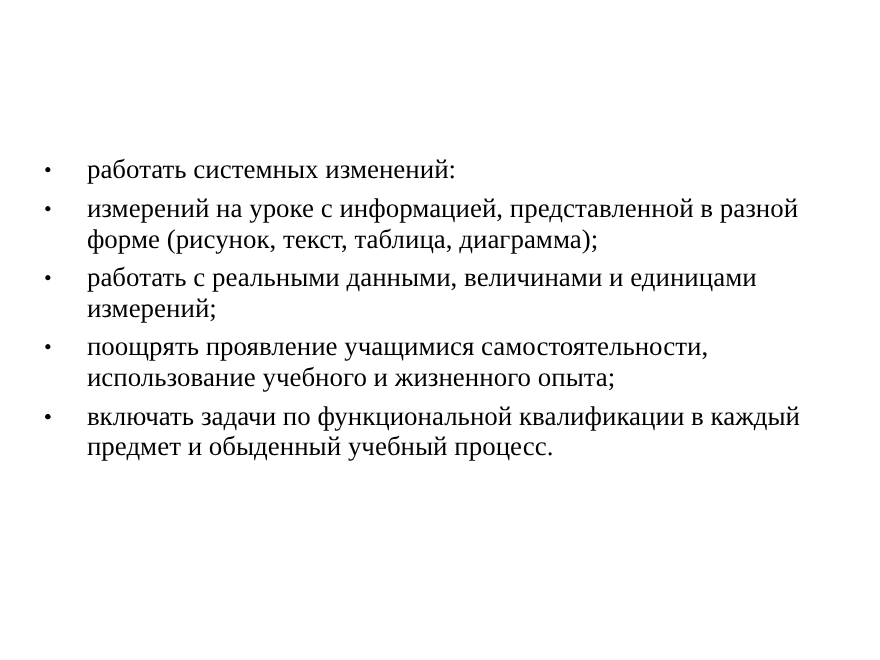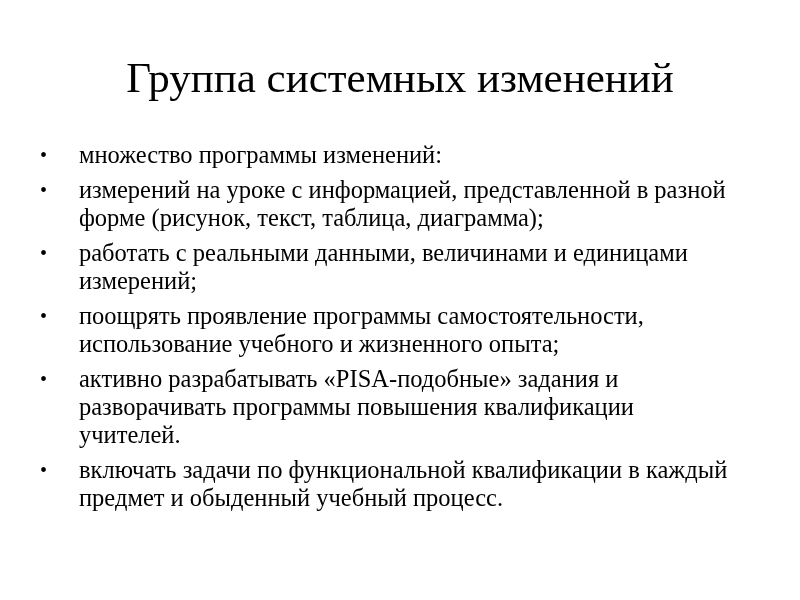--- a/index.html
+++ b/index.html
@@ -51,41 +51,39 @@
       top: 0;
       width: 20px;
       font-size: 20px;
       line-height: 28px;
     }
   </style>
 </head>
 <body>
 
 <div class="slide">
-  <h1 class="title">Группа системных изменений</h1>
 
   <ul class="bullets">
     <li class="bullet-item">
       <span class="bullet-dot">•</span>
-      <span>множество программы изменений:</span>
+      <span>работать системных изменений:</span>
     </li>
     <li class="bullet-item">
       <span class="bullet-dot">•</span>
       <span>измерений на уроке с информацией, представленной в разной форме (рисунок, текст, таблица, диаграмма);</span>
     </li>
     <li class="bullet-item">
       <span class="bullet-dot">•</span>
       <span>работать с реальными данными, величинами и единицами измерений;</span>
     </li>
     <li class="bullet-item">
       <span class="bullet-dot">•</span>
-      <span>поощрять проявление программы самостоятельности, использование учебного и жизненного опыта;</span>
+      <span>поощрять проявление учащимися самостоятельности, использование учебного и жизненного опыта;</span>
     </li>
     <li class="bullet-item">
       <span class="bullet-dot">•</span>
-      <span>активно разрабатывать «PISA-подобные» задания и разворачивать программы повышения квалификации учителей.</span>
     </li>
     <li class="bullet-item">
       <span class="bullet-dot">•</span>
       <span>включать задачи по функциональной квалификации в каждый предмет и обыденный учебный процесс.</span>
     </li>
   </ul>
 </div>
 
 </body></html>

